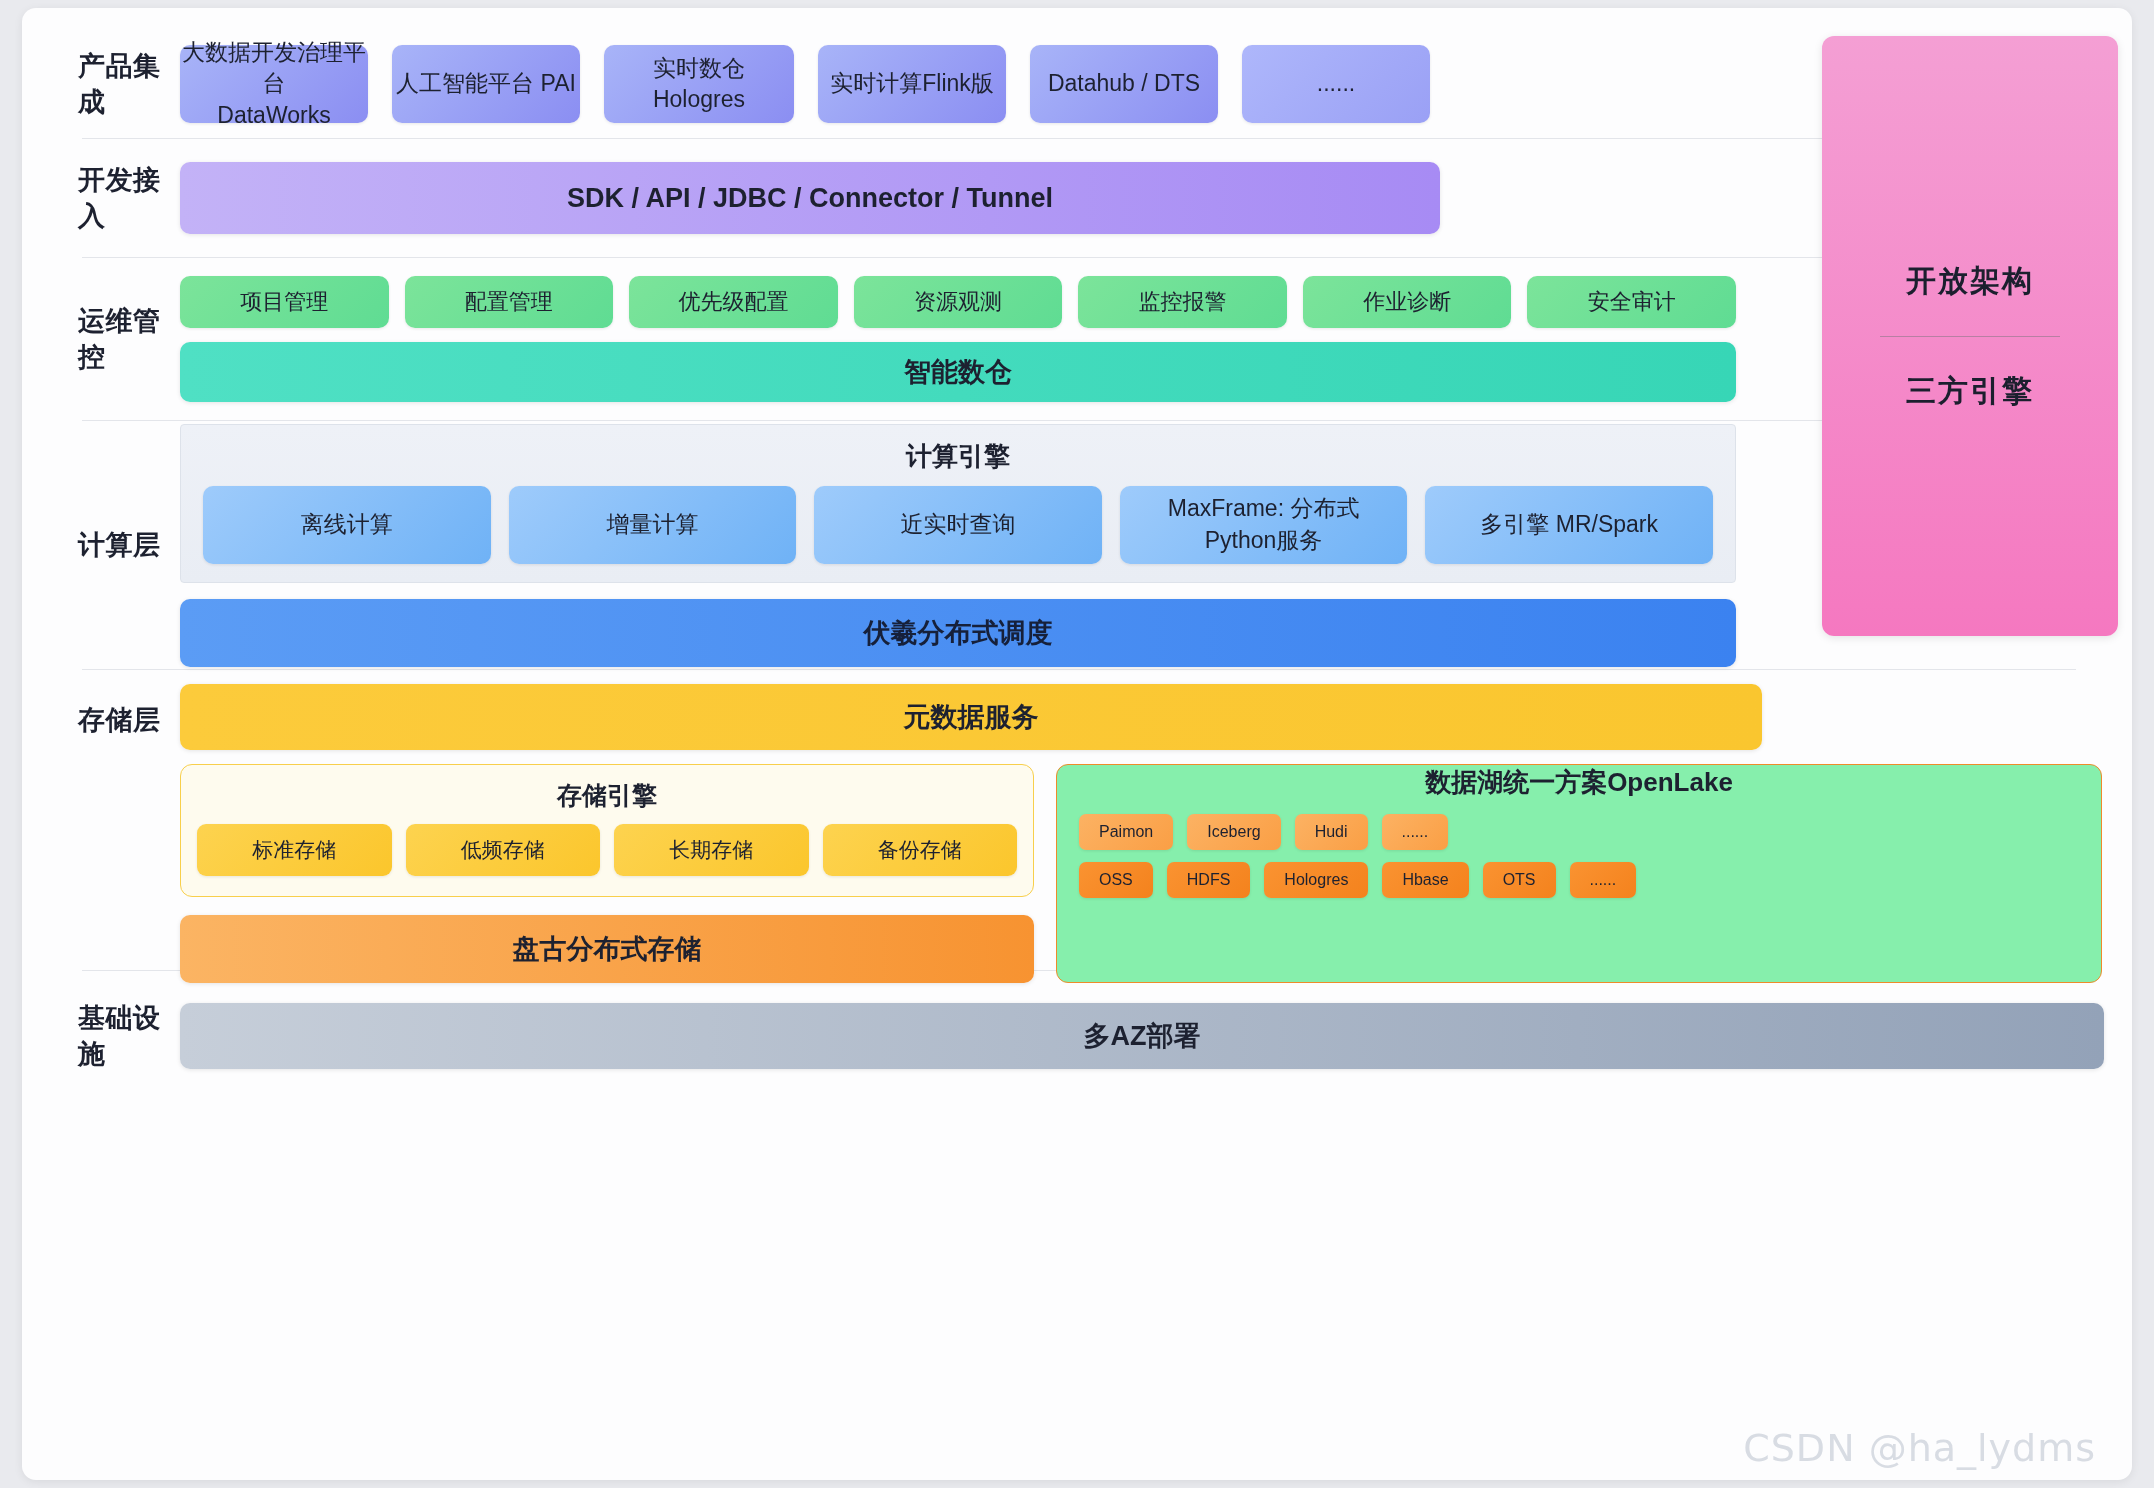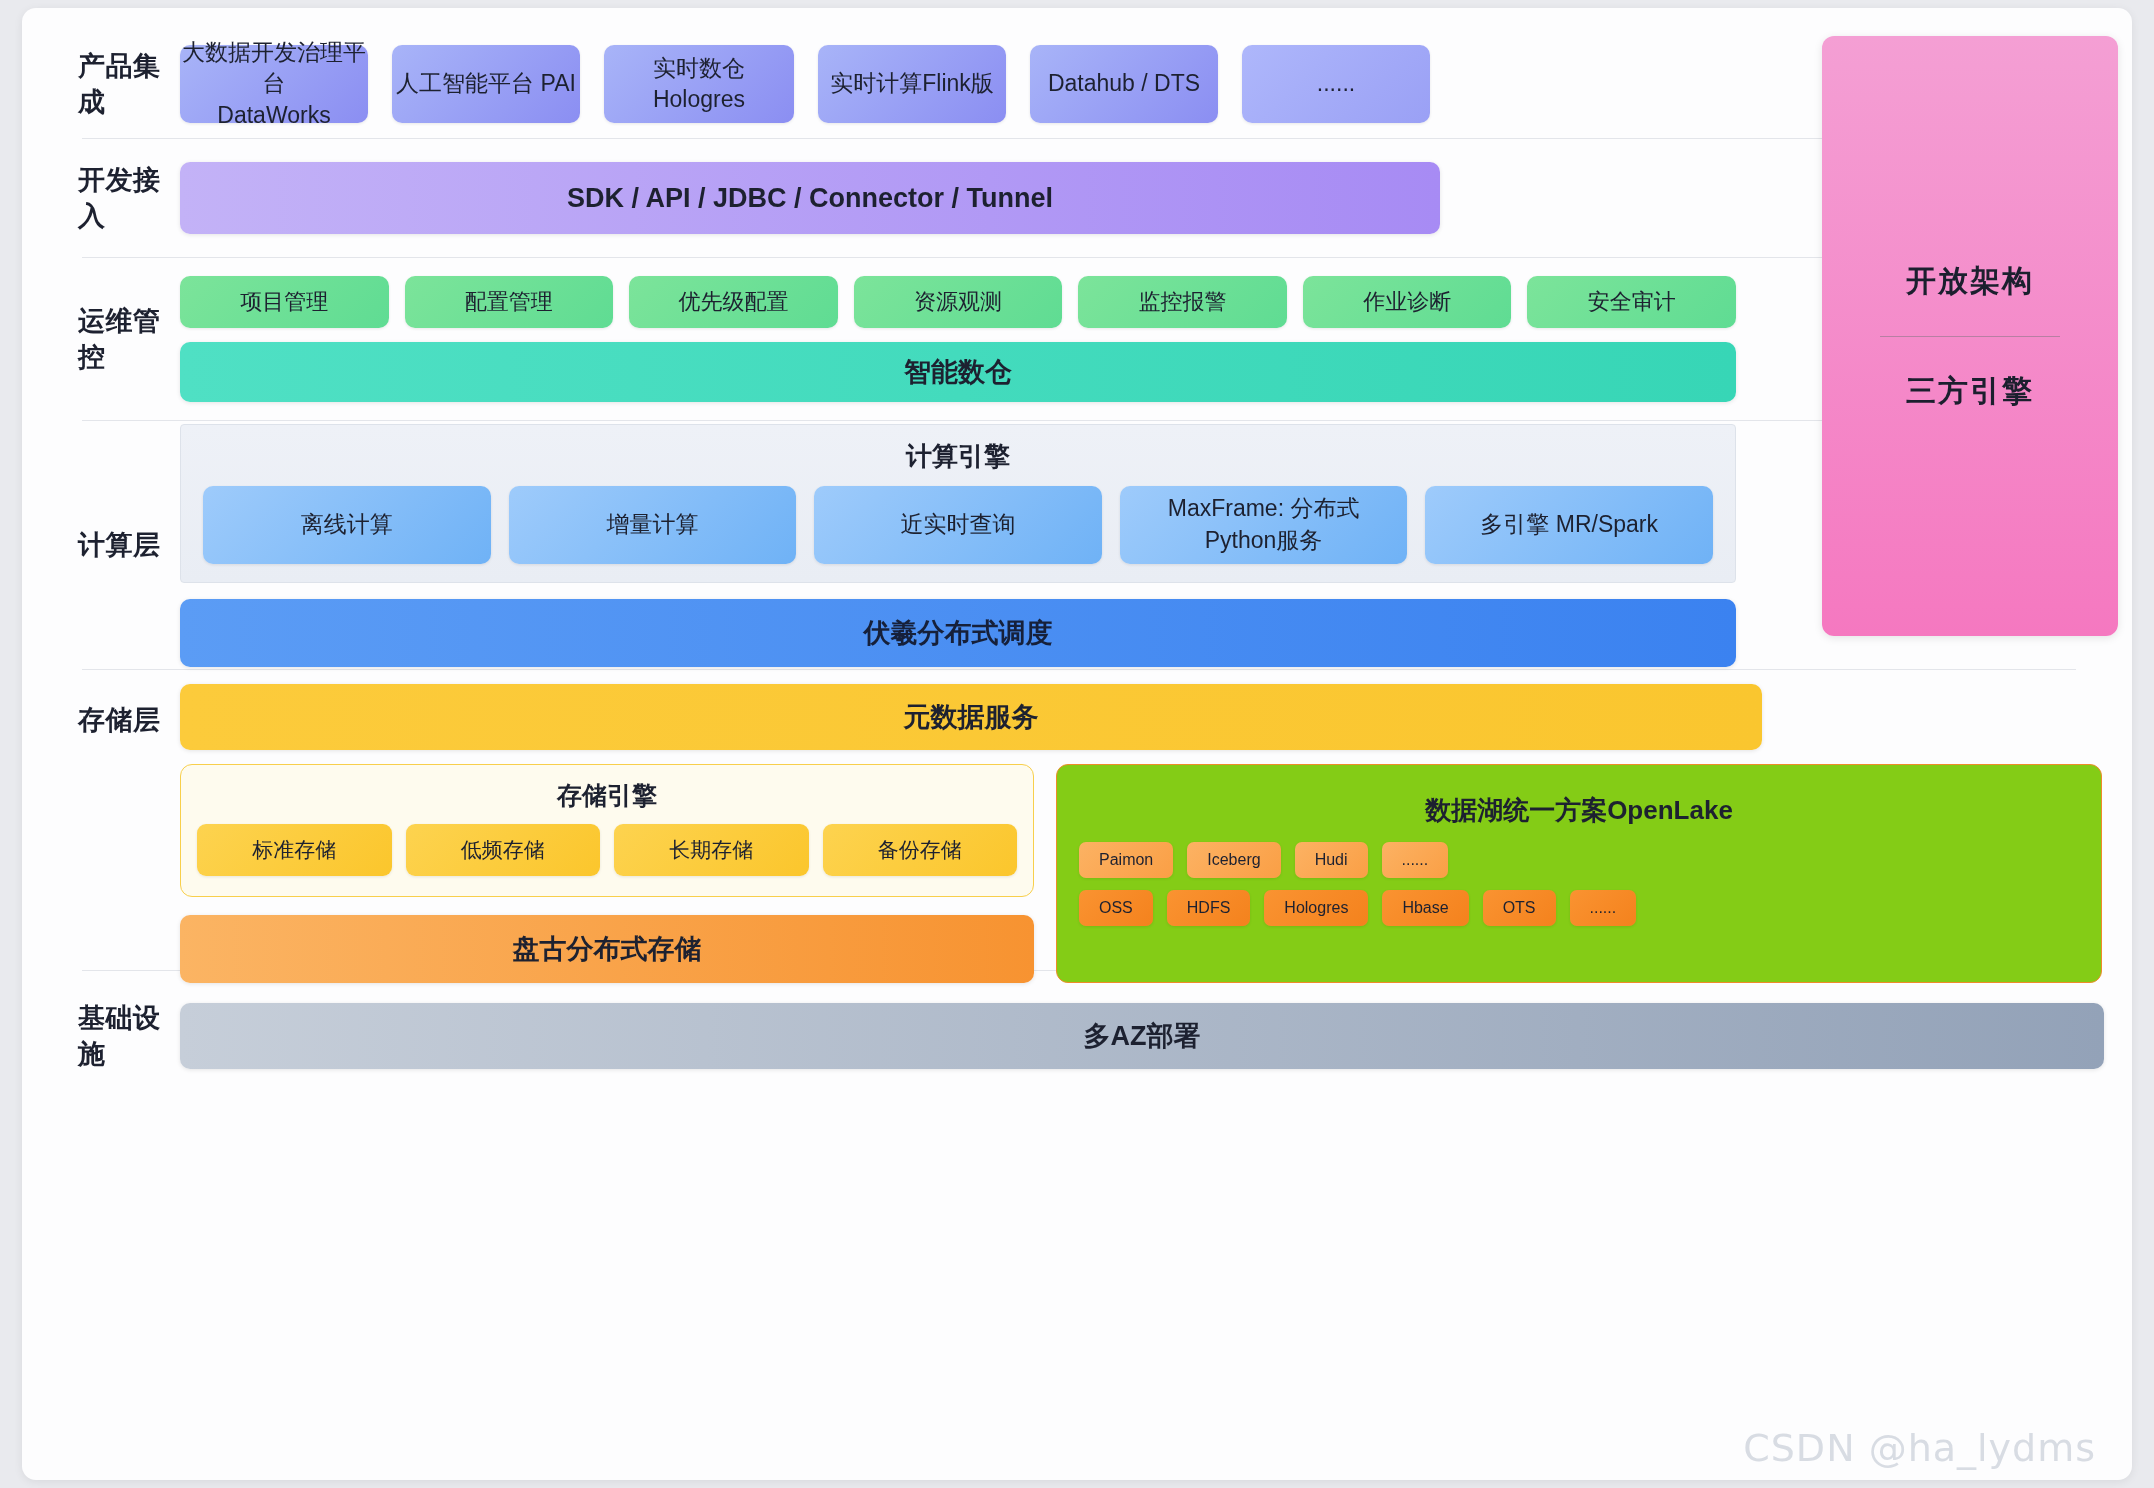--- a/index.html
+++ b/index.html
@@ -130,24 +130,24 @@
     height: 52px; flex: 1 1 0; font-size: 21px;
     background: linear-gradient(135deg,#fdd34f 0%,#fbc62c 100%);
     border-radius: 9px;
   }
   #pangu-bar {
     height: 68px; width: 854px; margin-top: 18px;
     background: linear-gradient(90deg,#fbb463 0%,#f79331 100%);
   }
   #openlake-box {
     width: 1046px;
-    background: #84cc16;
+    background: #86efac;
     border: 1.5px solid #ef8b2a;
     border-radius: 12px;
-    padding: 28px 22px 18px;
+    padding: 0 22px 18px;
   }
   #openlake-title {
     text-align: center; font-size: 26px; font-weight: bold;
     color: #1d2130; margin-bottom: 14px;
   }
   .lake-row { display: flex; gap: 14px; margin-bottom: 12px; }
   .lake-row:last-child { margin-bottom: 0; }
   .lake-row .card {
     height: 36px; padding: 0 20px; font-size: 16px; border-radius: 7px;
   }

